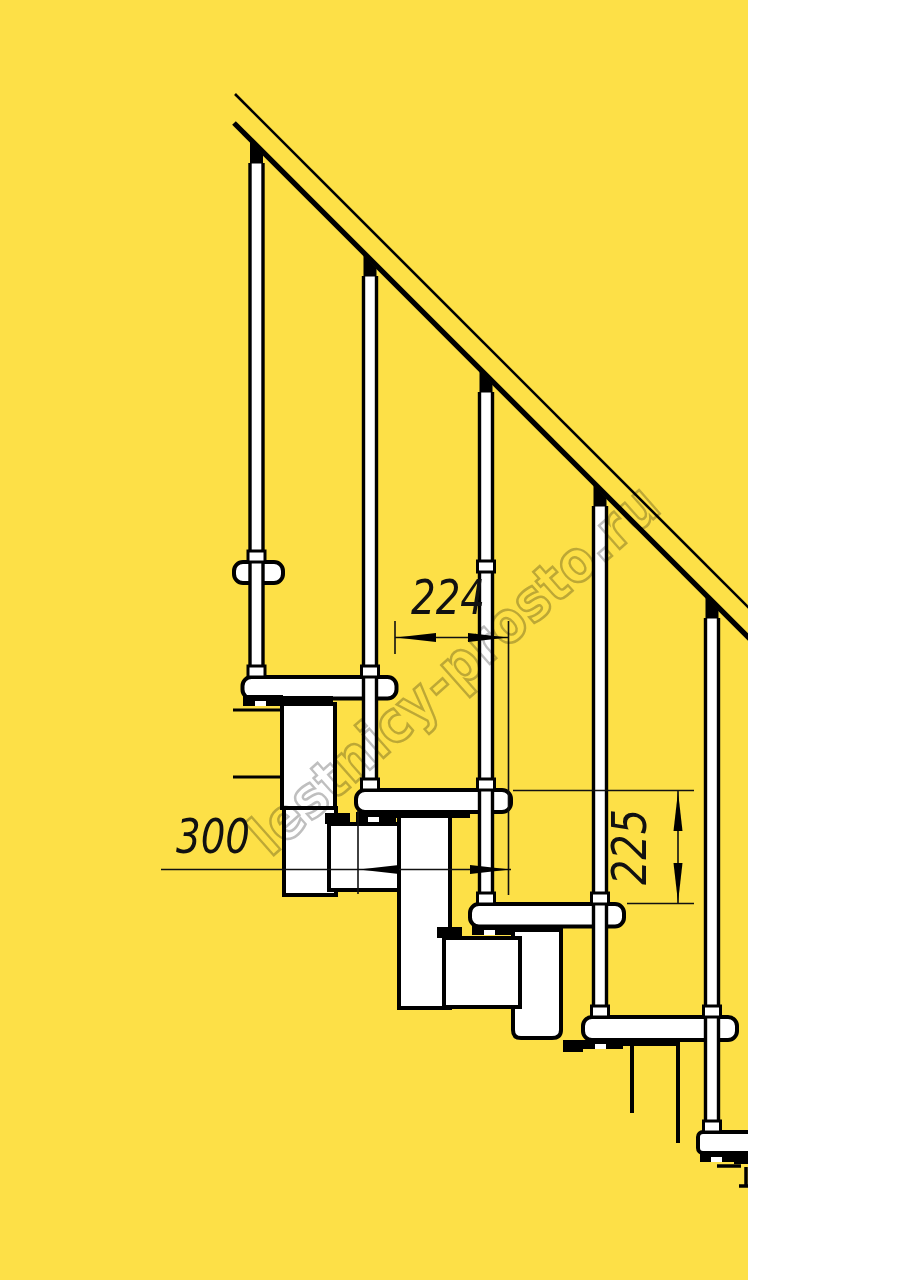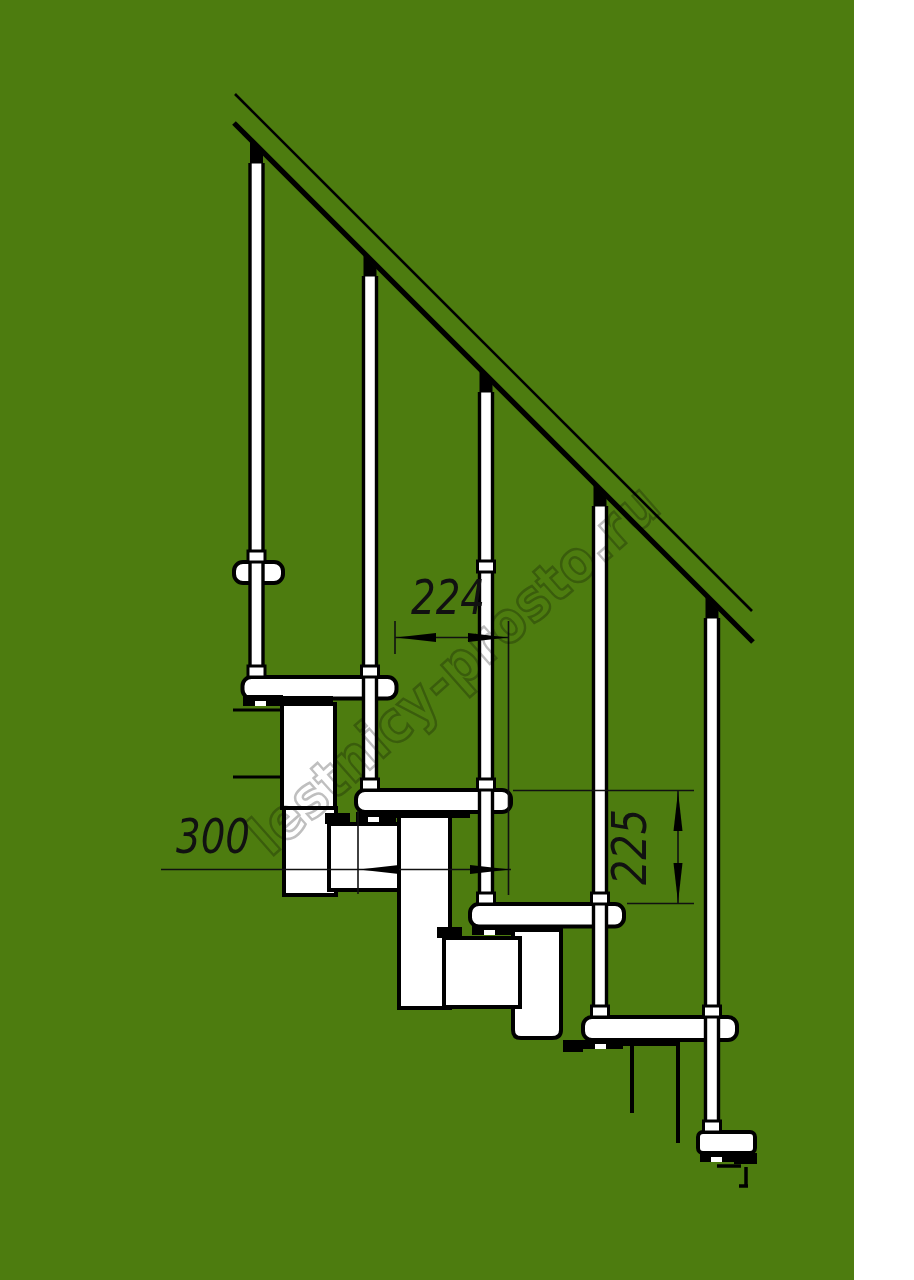--- a/index.html
+++ b/index.html
@@ -1,16 +1,16 @@
 <!DOCTYPE html>
 <html><head>
 <meta charset="utf-8">
 <style>
   html,body{margin:0;padding:0;background:#ffffff;}
-  .page{position:relative;width:854px;height:1280px;background:#4d7c0f;overflow:hidden;
+  .page{position:relative;width:748px;height:1280px;background:#fde047;overflow:hidden;
         font-family:"DejaVu Sans",sans-serif;}
   svg{display:block;}
   .dim-label{font-family:"DejaVu Sans",sans-serif;font-style:italic;font-size:48px;fill:#111;}
   .wm{font-family:"DejaVu Sans",sans-serif;font-weight:bold;letter-spacing:1px;}
 </style>
 </head>
 <body>
 
 <div class="page">
 <svg width="914" height="1280" viewBox="0 0 914 1280" xmlns="http://www.w3.org/2000/svg">

